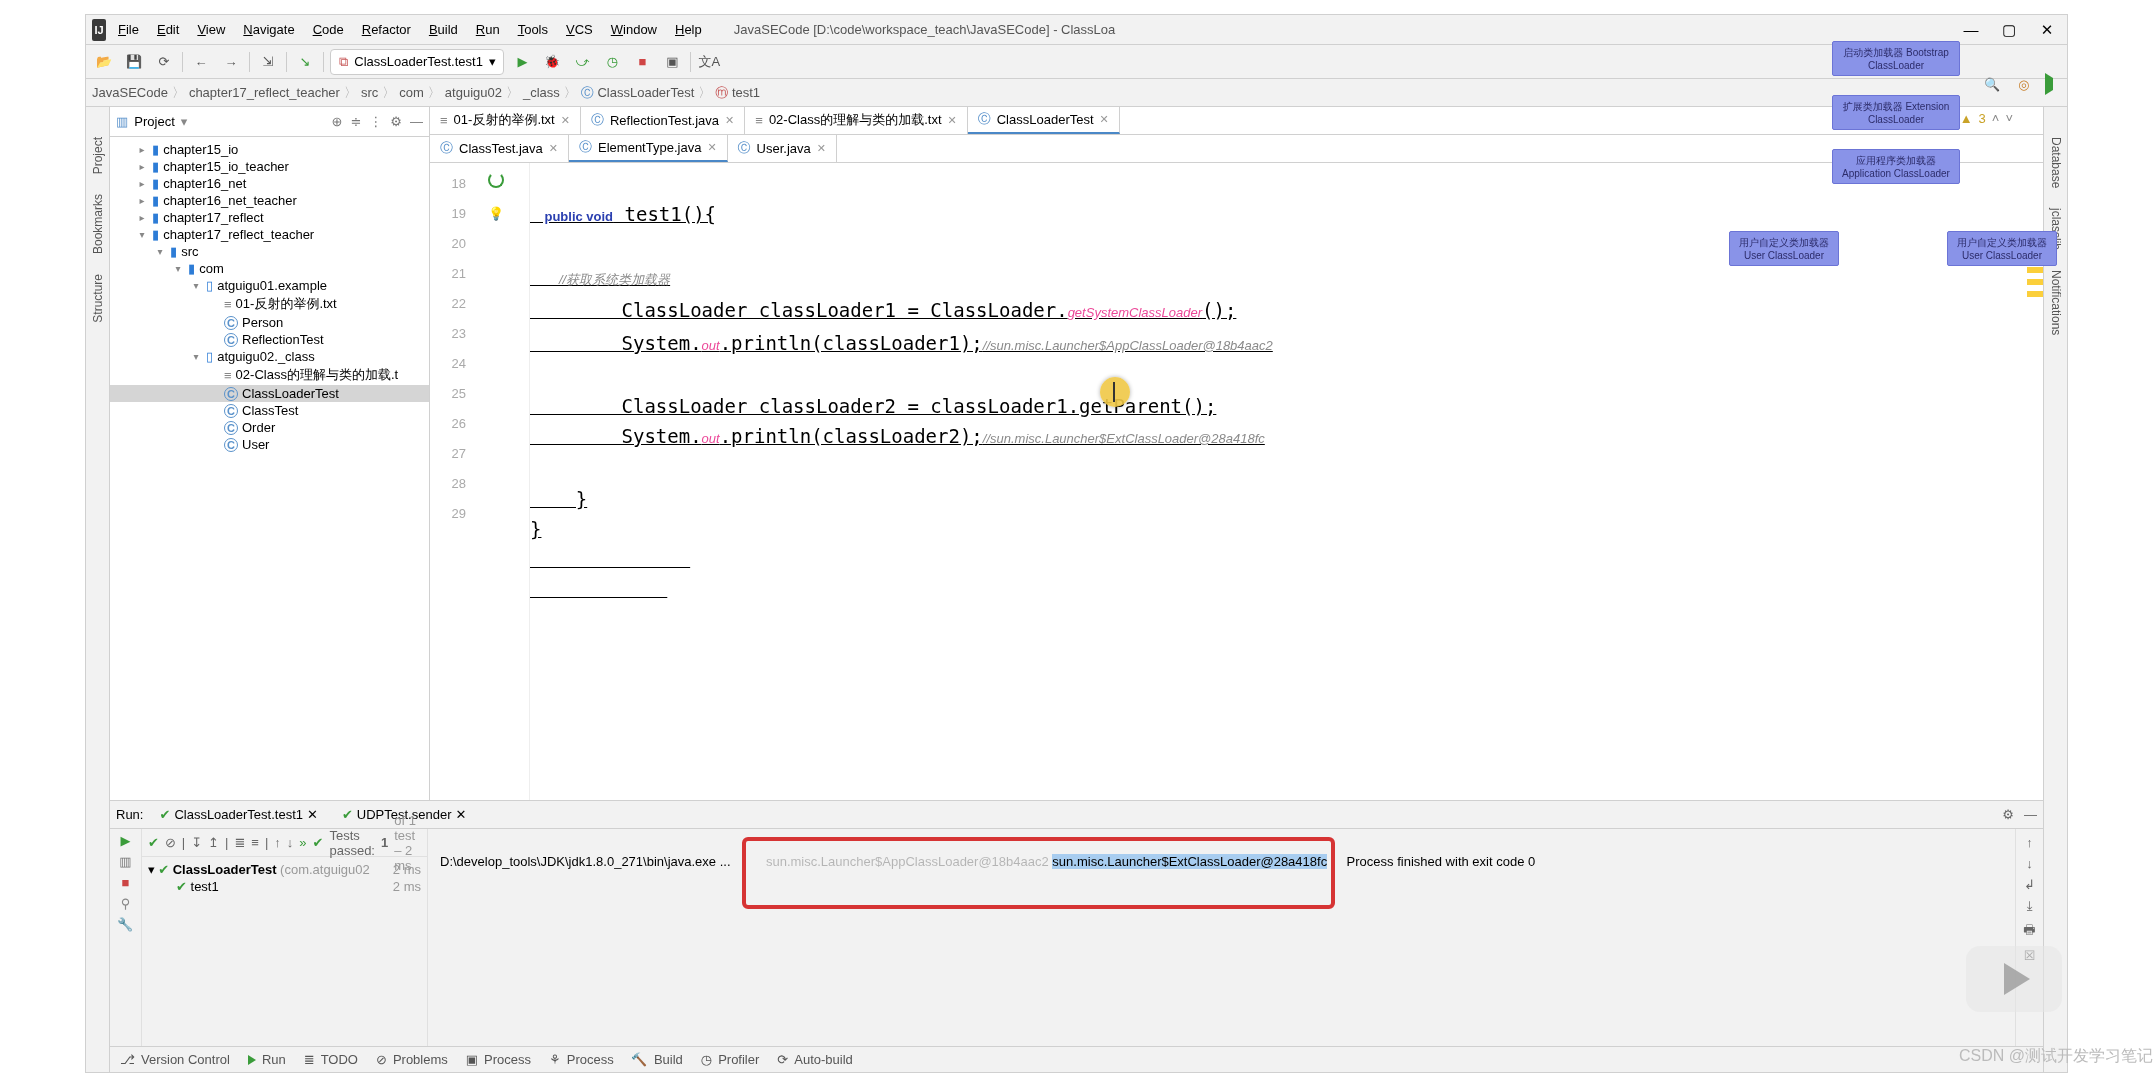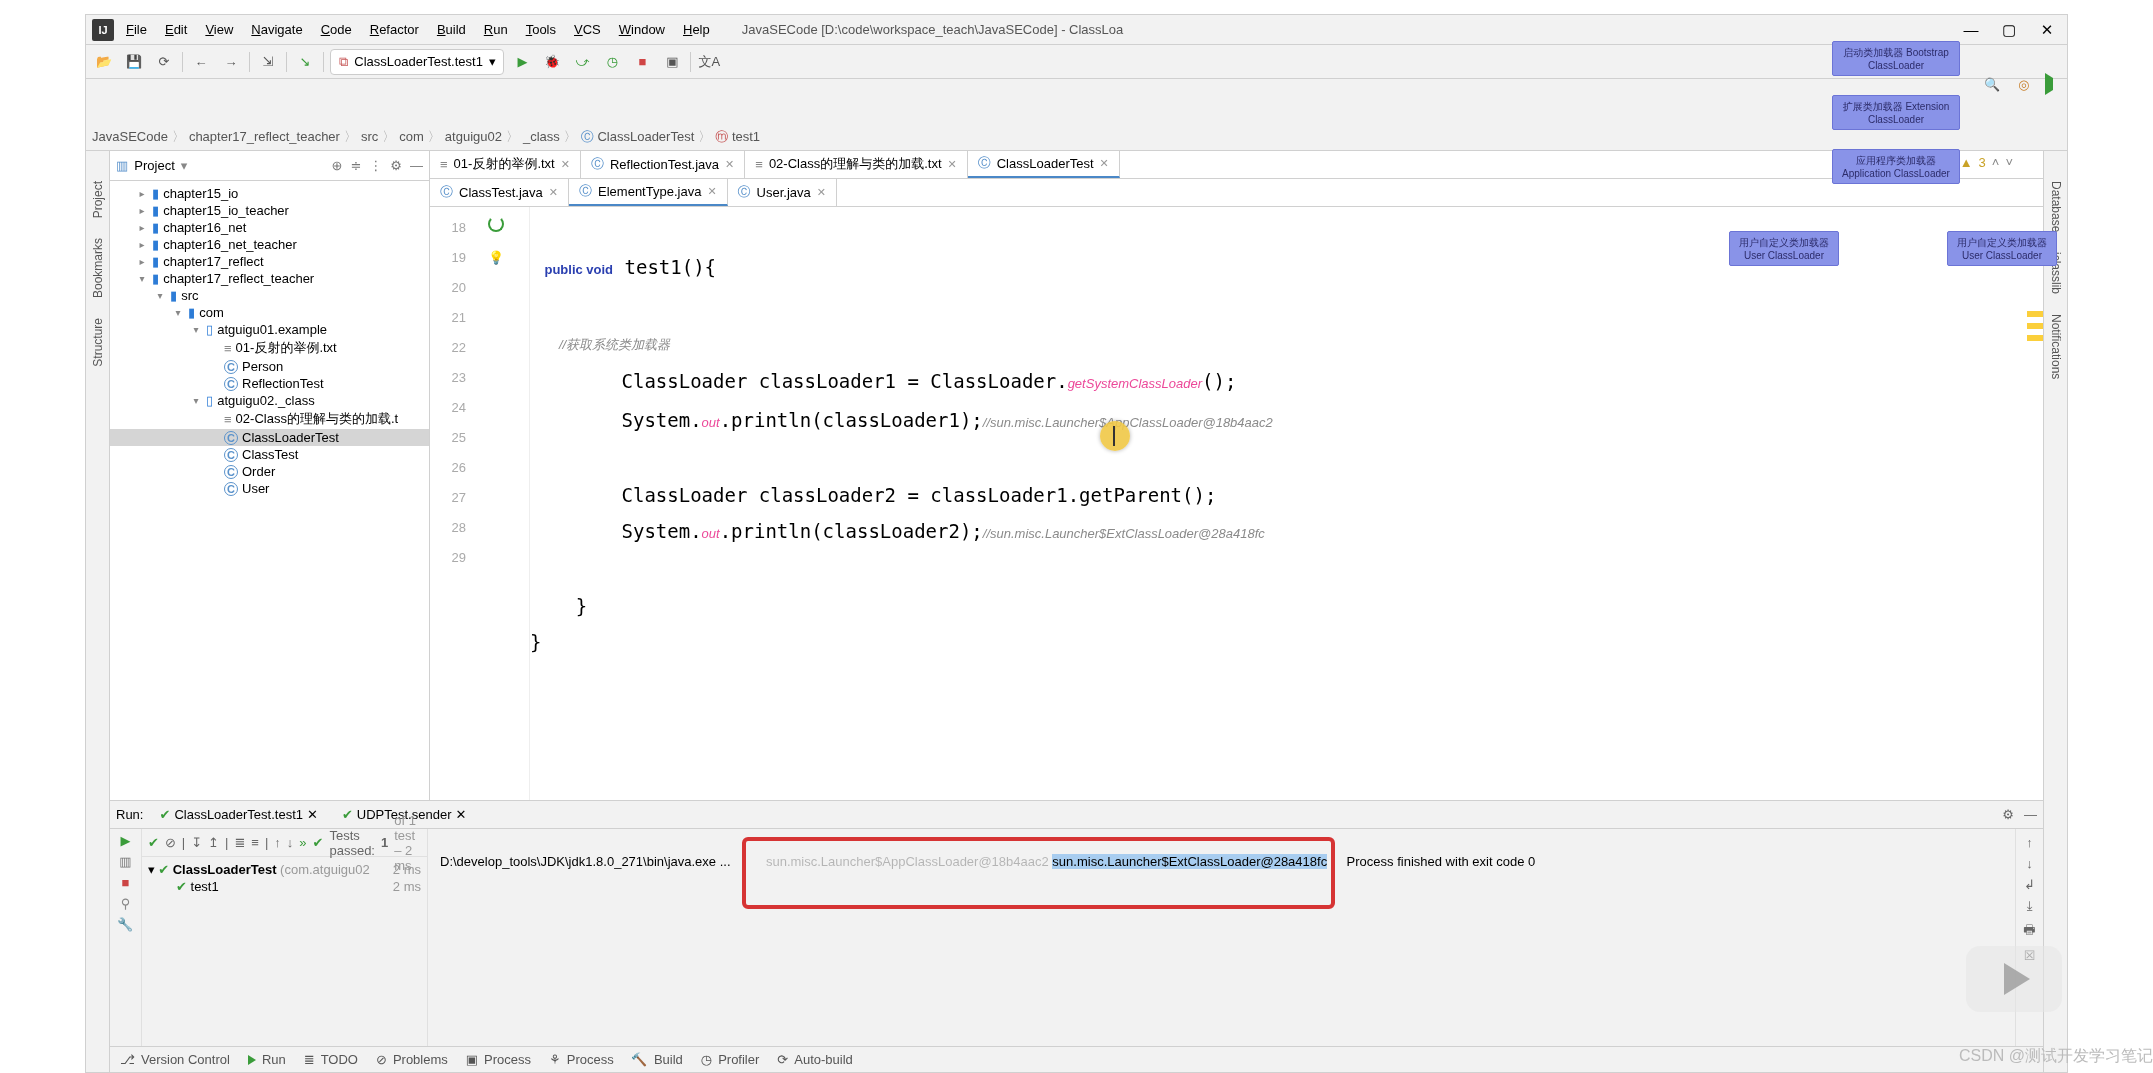--- a/index.html
+++ b/index.html
@@ -1,31 +1,31 @@
 <!DOCTYPE html>
 <html><head>
 <meta charset="utf-8">
 <style>
 * { margin:0; padding:0; box-sizing:border-box; font-family:"Segoe UI",Arial,sans-serif; font-size:13px; }
 html,body { width:2153px; height:1073px; background:#fff; overflow:hidden; }
 .outer-frame { position:absolute; left:85px; top:14px; width:1983px; height:1059px; background:#f2f2f2; border:1px solid #d0d0d0; display:flex; flex-direction:column; }
 .title-bar { height:30px; display:flex; align-items:center; padding:0 6px; border-bottom:1px solid #d0d0d0; gap:4px; }
-.ij-logo { width:22px; height:22px; background:#3a3a3a; color:#fff; display:flex; align-items:center; justify-content:center; font-weight:bold; font-size:11px; border-radius:2px; }
+.ij-logo { width:14px; height:22px; background:#3a3a3a; color:#fff; display:flex; align-items:center; justify-content:center; font-weight:bold; font-size:11px; border-radius:2px; }
 .menu-bar { display:flex; gap:2px; }
 .menu-item { padding:4px 8px; cursor:pointer; }
 .title-path { margin-left:20px; color:#555; }
 .title-ctrl { display:flex; margin-left:auto; gap:10px; }
 .title-ctrl span { width:28px; text-align:center; cursor:pointer; font-size:15px; }
 .tool-bar { height:34px; display:flex; align-items:center; gap:6px; padding:0 6px; border-bottom:1px solid #d0d0d0; }
 .tool-btn { width:24px; height:24px; display:flex; align-items:center; justify-content:center; color:#555; cursor:pointer; }
 .sep-v { width:1px; height:20px; background:#ccc; }
 .run-select { display:flex; align-items:center; border:1px solid #ccc; border-radius:4px; padding:2px 8px; gap:6px; background:#fff; height:26px; }
 .green { color:#3a9c3a; }
 .red { color:#d04545; }
-.crumb-bar { height:28px; display:flex; align-items:center; gap:4px; padding:0 6px; border-bottom:1px solid #d0d0d0; color:#555;margin-top:44px; }
+.crumb-bar { height:28px; display:flex; align-items:center; gap:4px; padding:0 6px; border-bottom:1px solid #d0d0d0; color:#555; }
 .crumb-bar .sep { color:#aaa; }
 .center-row { flex:1; display:flex; min-height:0; }
 .gutter-left { width:24px; background:#f2f2f2; border-right:1px solid #d0d0d0; display:flex; flex-direction:column; align-items:center; gap:20px; padding-top:30px; }
 .gutter-left span { writing-mode:vertical-rl; transform:rotate(180deg); color:#555; cursor:pointer; font-size:12px; }
 .gutter-right { width:24px; background:#f2f2f2; border-left:1px solid #d0d0d0; display:flex; flex-direction:column; align-items:center; gap:20px; padding-top:30px; }
 .gutter-right span { writing-mode:vertical-rl; color:#555; cursor:pointer; font-size:12px; }
 .main-col { flex:1; display:flex; flex-direction:column; min-width:0; }
 .split-top { display:flex; flex:1; min-height:0; }
 .project-pane { width:320px; border-right:1px solid #d0d0d0; display:flex; flex-direction:column; background:#fff; }
 .proj-head { height:30px; display:flex; align-items:center; padding:0 6px; gap:6px; border-bottom:1px solid #d0d0d0; }
@@ -40,21 +40,21 @@
 .ind { display:inline-block; }
 .editor-pane { flex:1; display:flex; flex-direction:column; min-width:0; background:#fff; }
 .tab-row { display:flex; height:28px; border-bottom:1px solid #d0d0d0; align-items:flex-end; overflow:hidden; }
 .tab { display:flex; align-items:center; gap:6px; padding:4px 10px; border-right:1px solid #d0d0d0; position:relative; cursor:pointer; height:28px; }
 .tab.active { background:#fff; border-bottom:2px solid #4a88c7; }
 .tab .x { color:#999; font-size:11px; }
 .editor-body { flex:1; display:flex; }
 .line-g { width:44px; text-align:right; color:#aaa; padding:6px 8px 0 0; font-family:Consolas,monospace; font-size:18px; line-height:30px; }
 .fold-g { width:12px; border-right:1px solid #eee; position:relative; }
 .miniicons { width:44px; }
-.code-area { flex:1; font-family:Consolas,monospace; font-size:19px; line-height:36px; padding-top:6px; white-space:pre; position:relative; }
+.code-area { flex:1; font-family:Consolas,monospace; font-size:19px; line-height:30px; padding-top:6px; white-space:pre; position:relative;text-decoration:underline; }
 .kw { color:#2a3fb0; font-weight:bold; }
 .var { color:#ec4899; font-style:italic; }
 .cmt { color:#8a8a8a; font-style:italic;text-align:right; }
 .warn-ic { color:#c9a227; display:inline-block; }
 .refresh-ic { width:16px; height:16px; border:2px solid #3a9c3a; border-radius:50%; border-top-color:transparent; display:inline-block; }
 .run-pane { border-top:1px solid #d0d0d0; display:flex; flex-direction:column; height:246px; }
 .run-head { height:28px; display:flex; align-items:center; gap:8px; padding:0 6px; border-bottom:1px solid #d0d0d0; }
 .run-head-tab { display:flex; align-items:center; gap:4px; padding:2px 8px; cursor:pointer; }
 .run-head-icons { margin-left:auto; display:flex; gap:10px; color:#666; }
 .run-body { flex:1; display:flex; }

